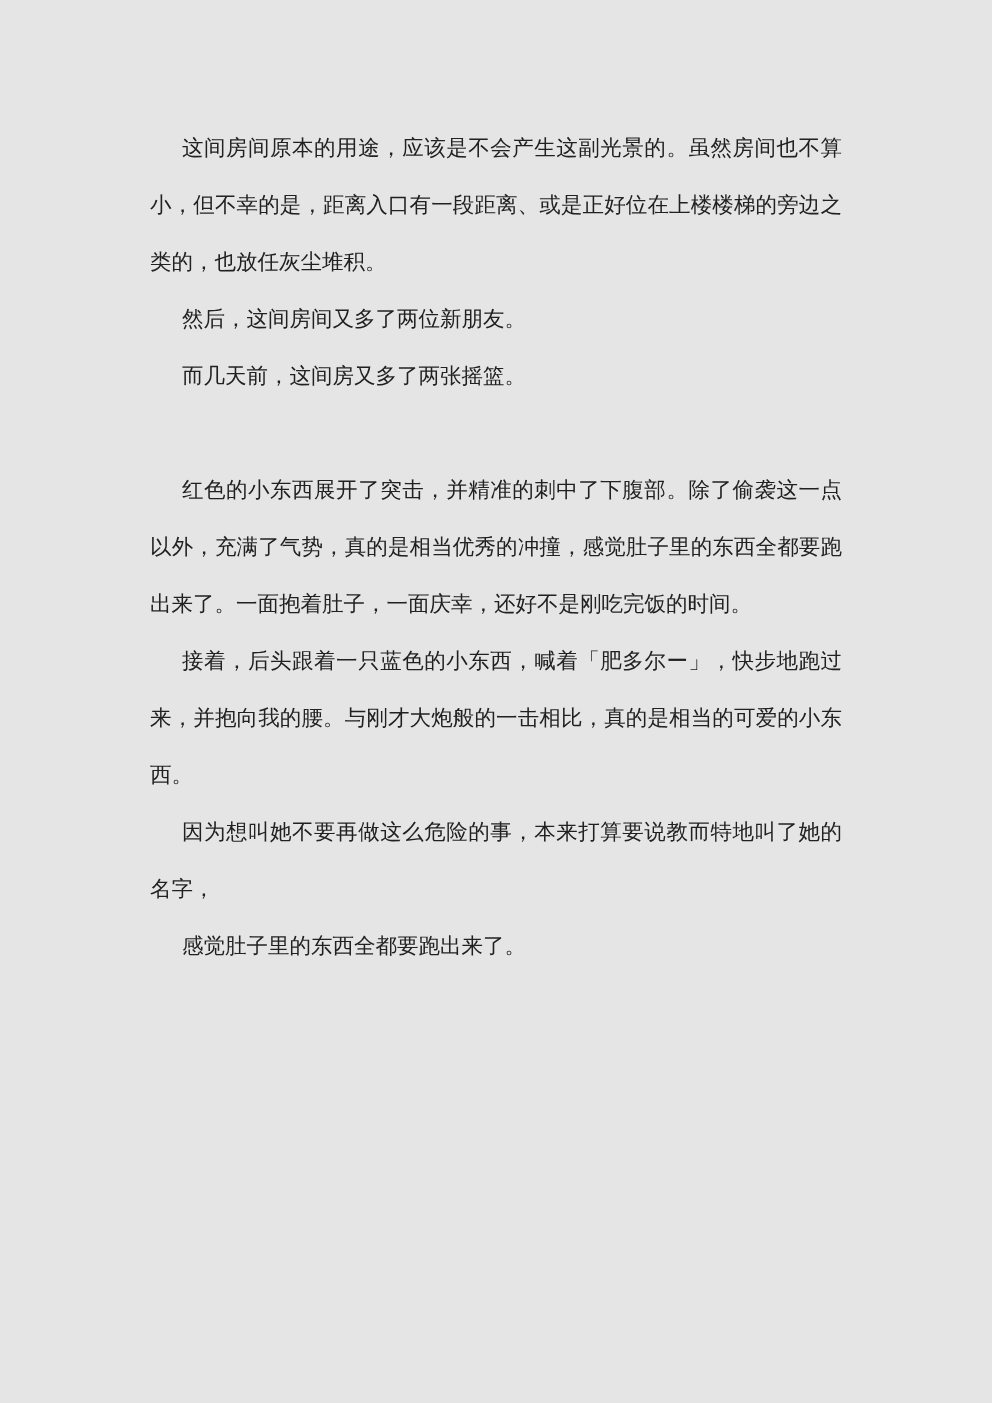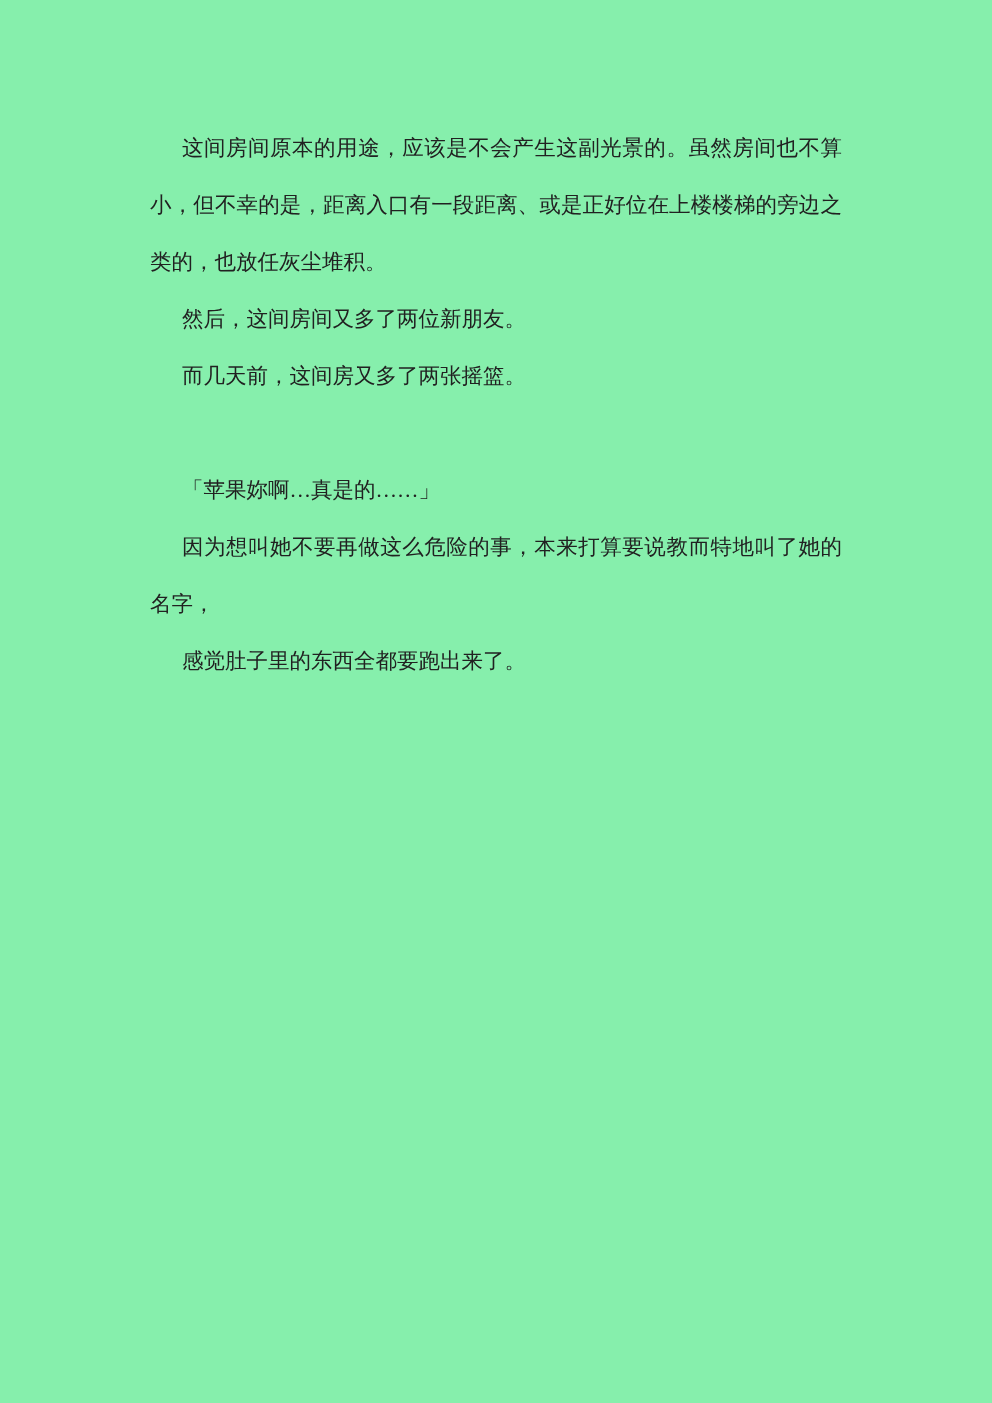--- a/index.html
+++ b/index.html
@@ -10,21 +10,21 @@
   body {
     width: 992px;
     height: 1403px;
     overflow: hidden;
   }
   .page {
     box-sizing: border-box;
     width: 992px;
     height: 1403px;
     padding: 120px 150px 12px 150px;
-    background: #86efac;
+    background: #e5e5e5;
     font-family: "Liberation Serif", "DejaVu Serif", serif;
     font-size: 21.5px;
     line-height: 57px;
     color: #212121;
   }
   .para {
     margin: 0;
     text-indent: 32px;
     text-align: justify;
     text-justify: inter-ideograph;
@@ -34,16 +34,17 @@
   }
 </style>
 </head>
 <body>
 
 <div class="page">
   <p class="para">这间房间原本的用途，应该是不会产生这副光景的。虽然房间也不算小，但不幸的是，距离入口有一段距离、或是正好位在上楼楼梯的旁边之类的，也放任灰尘堆积。</p>
   <p class="para">然后，这间房间又多了两位新朋友。</p>
   <p class="para">而几天前，这间房又多了两张摇篮。</p>
   <div class="blank-line"></div>
-  <p class="para">「苹果妳啊…真是的……」</p>
+  <p class="para">红色的小东西展开了突击，并精准的刺中了下腹部。除了偷袭这一点以外，充满了气势，真的是相当优秀的冲撞，感觉肚子里的东西全都要跑出来了。一面抱着肚子，一面庆幸，还好不是刚吃完饭的时间。</p>
+  <p class="para">接着，后头跟着一只蓝色的小东西，喊着「肥多尔ー」，快步地跑过来，并抱向我的腰。与刚才大炮般的一击相比，真的是相当的可爱的小东西。</p>
   <p class="para">因为想叫她不要再做这么危险的事，本来打算要说教而特地叫了她的名字，</p>
   <p class="para">感觉肚子里的东西全都要跑出来了。</p>
 </div>
 
 </body></html>

